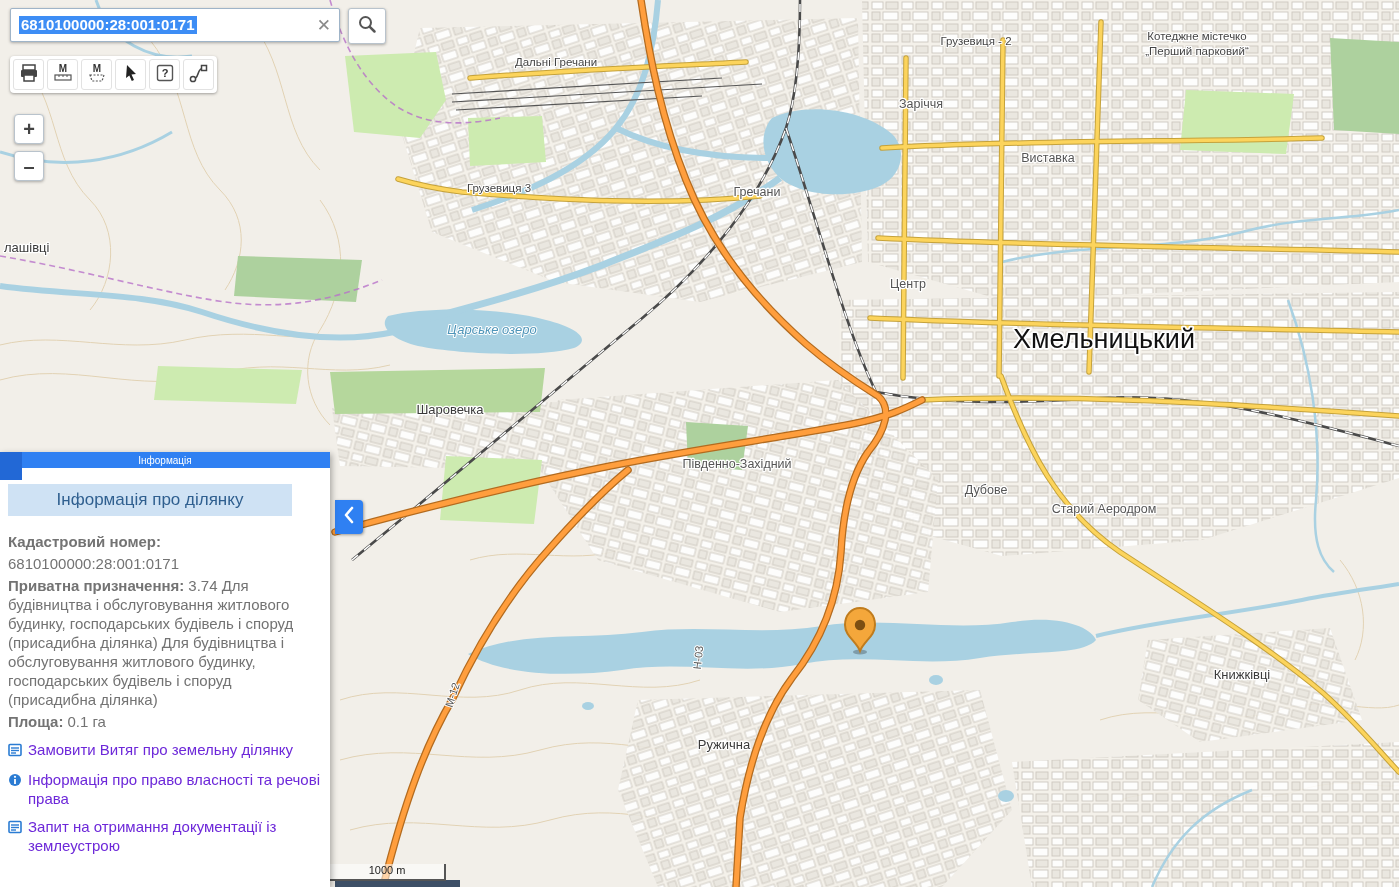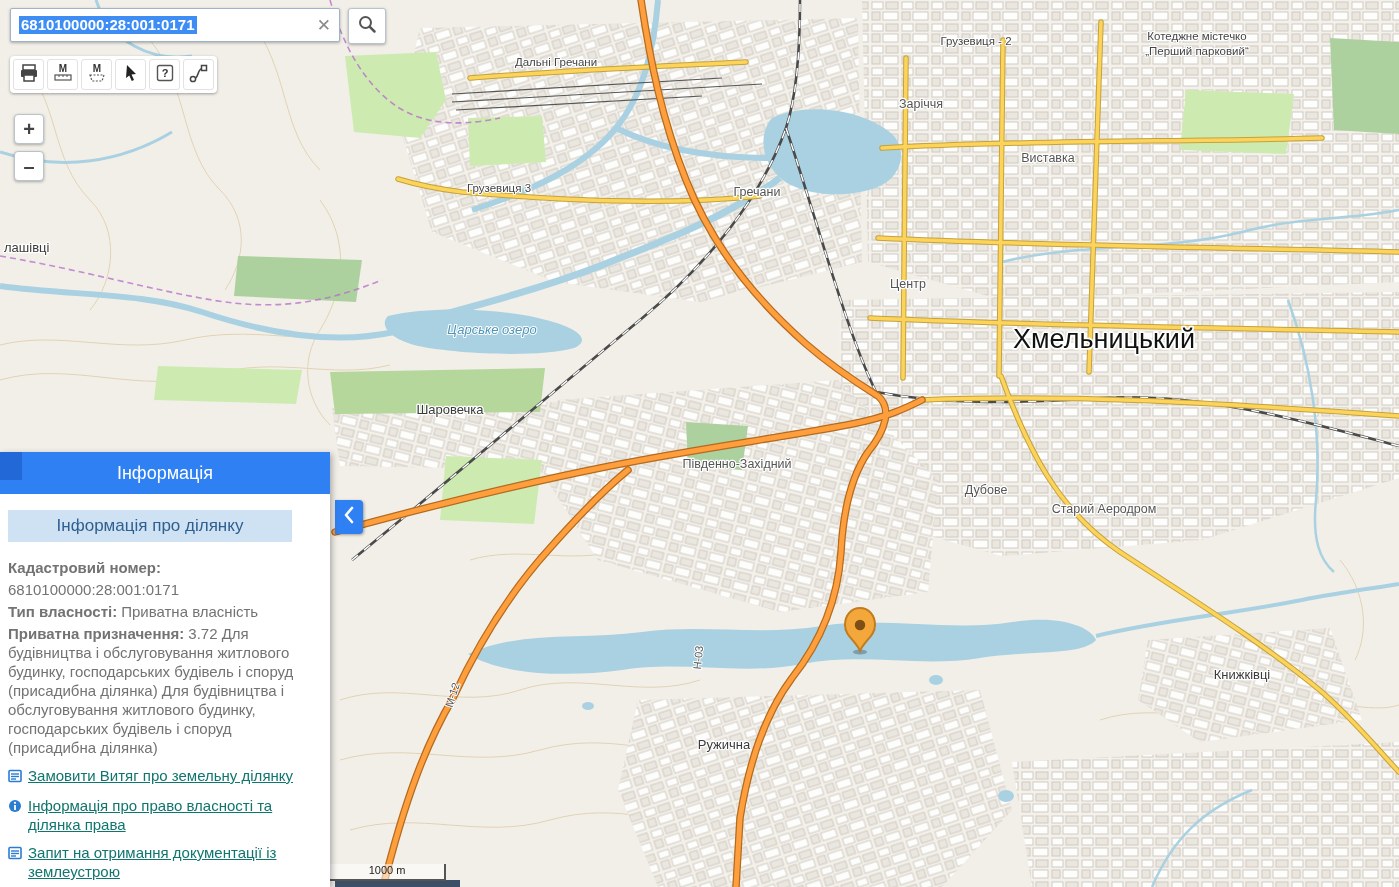--- a/index.html
+++ b/index.html
@@ -47,33 +47,33 @@
     box-shadow:0 1px 3px rgba(0,0,0,.3); cursor:pointer;
   }
   .zoom-in { top:114px; }
   .zoom-out { top:151px; }
 
   .panel {
     position:absolute; left:0; top:452px; width:330px; height:435px; background:#fff; z-index:20;
     box-shadow:2px 2px 6px rgba(0,0,0,.3);
   }
   .panel-header {
-    height:42px; background:#2f80f2; color:#fff; font-size:18px;
+    height:16px; background:#2f80f2; color:#fff; font-size:10px;
     display:flex; align-items:center; justify-content:center; position:relative;
   }
   .panel-grip { position:absolute; left:0; top:0; width:22px; height:28px; background:#2268d6; cursor:pointer; }
   .panel-body { padding:14px 10px 0 8px; height:calc(100% - 28px); overflow:hidden; }
   .section-title {
     background:#cfe2f4; color:#2f5f8f; text-align:center; font-size:17px;
     padding:6px 4px; margin:2px 28px 16px 0;
   }
   .field { font-size:15px; color:#737373; margin:3px 0; line-height:19px; }
   .field b { font-weight:bold; margin-right:4px; }
   .link-row {
-    display:flex; gap:6px; margin-top:9px; color:#0f766e; font-size:15px; line-height:19px; cursor:pointer;text-decoration:underline;
+    display:flex; gap:6px; margin-top:9px; color:#6d28d9; font-size:15px; line-height:19px; cursor:pointer;
   }
   .link-icon { flex:0 0 auto; margin-top:2px; }
 
   .collapse-tab {
     position:absolute; left:335px; top:500px; width:28px; height:34px; background:#2f80f2;
     border-radius:0 4px 4px 0; display:flex; align-items:center; justify-content:center;
     box-shadow:1px 1px 3px rgba(0,0,0,.35); z-index:15; cursor:pointer;
   }
   .scale-box {
     position:absolute; left:328px; top:864px; width:118px; height:17px; z-index:6;
@@ -334,28 +334,28 @@
   <div class="panel-header">
     <div class="panel-grip"></div>
     <span>Інформація</span>
   </div>
   <div class="panel-body">
     <div class="section-title">Інформація про ділянку</div>
 
     <div class="field"><b>Кадастровий номер:</b></div>
     <div class="field">6810100000:28:001:0171</div>
 
+
     <div class="field">
-      <b>Тип власності:</b><span>Приватна власність</span>
+      <b>Приватна призначення:</b><span>3.74 Для будівництва і обслуговування житлового будинку, господарських будівель і споруд (присадибна ділянка) Для будівництва і обслуговування житлового будинку, господарських будівель і споруд (присадибна ділянка)</span>
     </div>
 
     <div class="field">
-      <b>Приватна призначення:</b><span>3.72 Для будівництва і обслуговування житлового будинку, господарських будівель і споруд (присадибна ділянка) Для будівництва і обслуговування житлового будинку, господарських будівель і споруд (присадибна ділянка)</span>
+      <b>Площа:</b><span>0.1 га</span>
     </div>
-
 
     <div class="link-row">
       <span class="link-icon">
         <svg width="14" height="14" viewBox="0 0 14 14">
           <rect x="1" y="1.5" width="12" height="11" rx="1" fill="none" stroke="#2b7cd3" stroke-width="1.6"></rect>
           <line x1="3" y1="5" x2="11" y2="5" stroke="#2b7cd3" stroke-width="1.4"></line>
           <line x1="3" y1="7.5" x2="11" y2="7.5" stroke="#2b7cd3" stroke-width="1.4"></line>
           <line x1="3" y1="10" x2="8" y2="10" stroke="#2b7cd3" stroke-width="1.4"></line>
         </svg>
       </span>
@@ -363,21 +363,21 @@
     </div>
 
     <div class="link-row">
       <span class="link-icon">
         <svg width="14" height="14" viewBox="0 0 14 14">
           <circle cx="7" cy="7" r="6" fill="#2b7cd3"></circle>
           <rect x="6.1" y="6" width="1.8" height="5" fill="#fff"></rect>
           <circle cx="7" cy="3.8" r="1.1" fill="#fff"></circle>
         </svg>
       </span>
-      <span>Інформація про право власності та ділянка права</span>
+      <span>Інформація про право власності та речові права</span>
     </div>
 
     <div class="link-row">
       <span class="link-icon">
         <svg width="14" height="14" viewBox="0 0 14 14">
           <rect x="1" y="1.5" width="12" height="11" rx="1" fill="none" stroke="#2b7cd3" stroke-width="1.6"></rect>
           <line x1="3" y1="5" x2="11" y2="5" stroke="#2b7cd3" stroke-width="1.4"></line>
           <line x1="3" y1="7.5" x2="11" y2="7.5" stroke="#2b7cd3" stroke-width="1.4"></line>
           <line x1="3" y1="10" x2="8" y2="10" stroke="#2b7cd3" stroke-width="1.4"></line>
         </svg>

